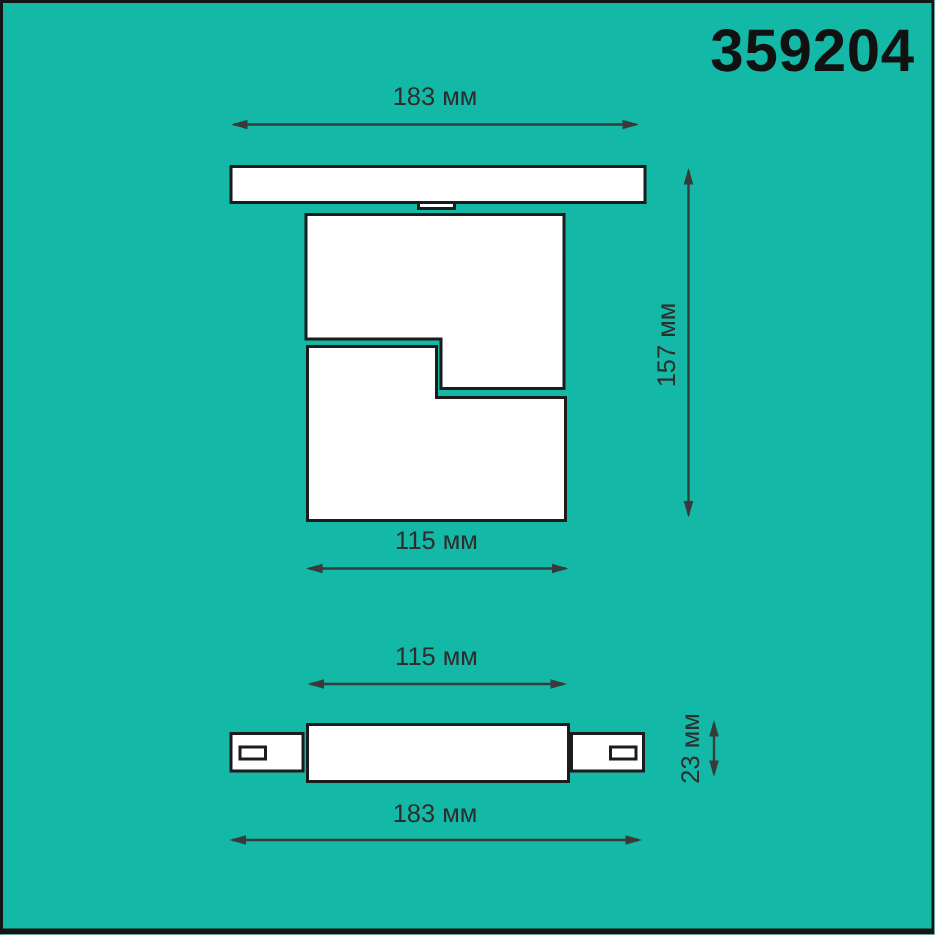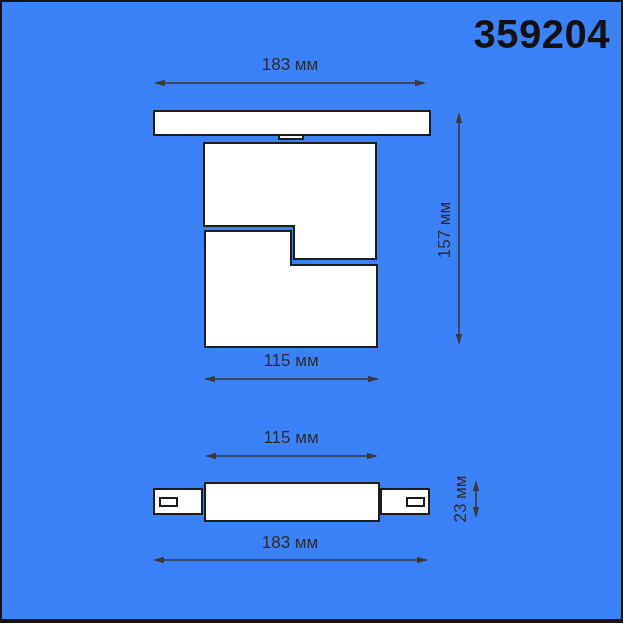--- a/index.html
+++ b/index.html
@@ -1,21 +1,21 @@
 <!DOCTYPE html>
 <html><head>
 <meta charset="utf-8">
 <style>
   html, body { margin: 0; padding: 0; background: #e8e8e8; }
   .canvas {
     position: relative;
     width: 623px;
     height: 623px;
     box-sizing: border-box;
-    background: #3b82f6;
+    background: #14b8a6;
     border: 2px solid #151515;
     border-bottom-width: 4px;
     font-family: "Liberation Sans", "DejaVu Sans", sans-serif;
     overflow: hidden;
   }
   .drawing-svg {
     position: absolute;
     left: 0; top: 0;
     width: 623px; height: 623px;
   }

